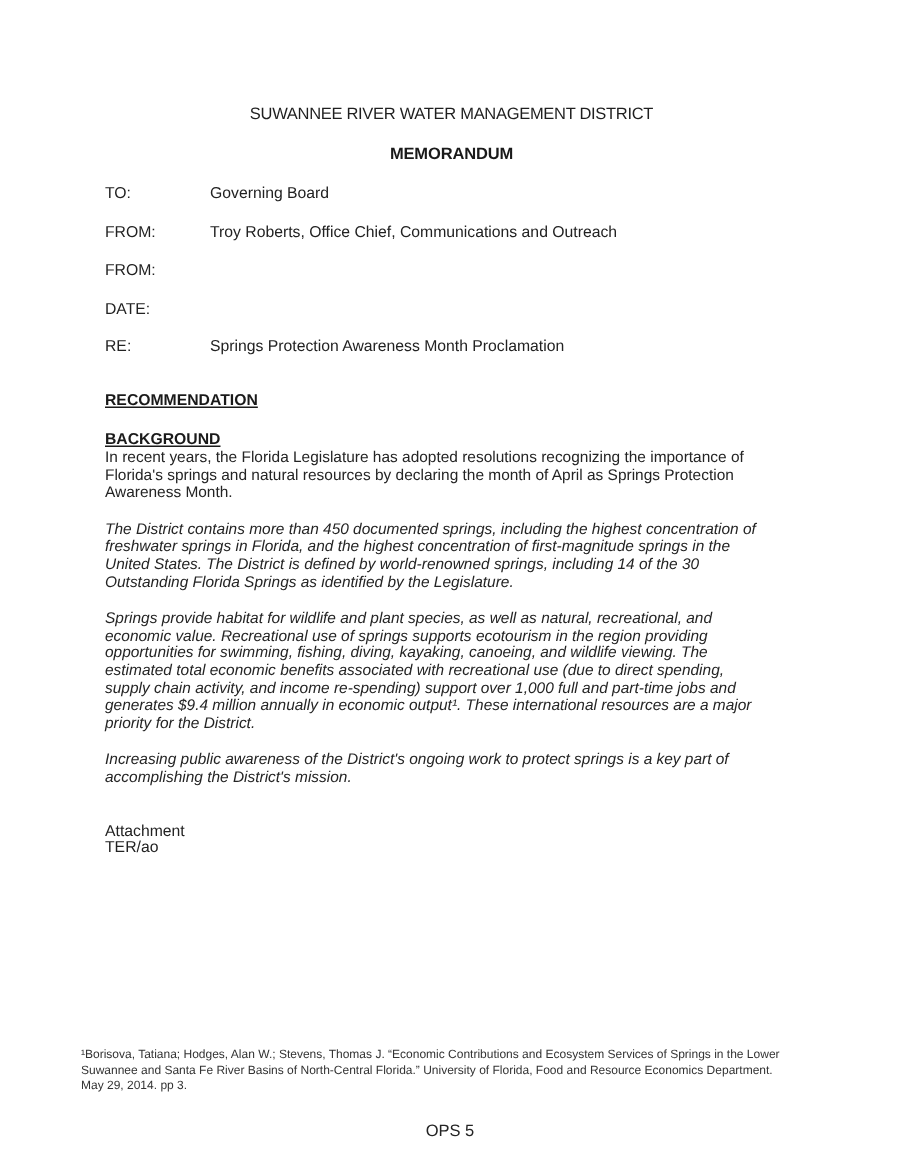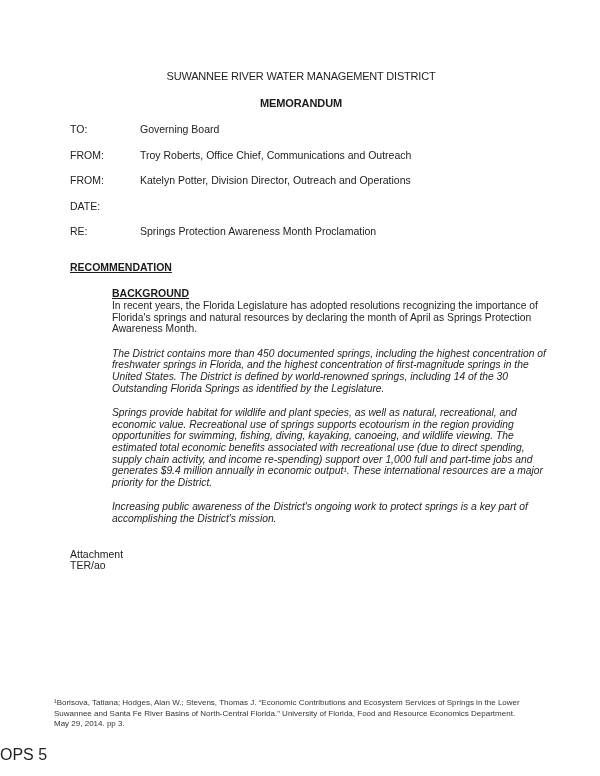--- a/index.html
+++ b/index.html
@@ -21,37 +21,37 @@
     text-align: center; font-size: 11px; line-height: 13px;
     font-weight: bold; margin-top: 14px; letter-spacing: -0.1px; color: #1a1a1a;
   }
 
   .memo-fields { margin-top: 13px; }
   .field-row { display: flex; font-size: 10.5px; line-height: 13px; margin-bottom: 12.5px; }
   .field-label { flex: 0 0 70px; width: 70px; }
   .field-value { flex: 1; white-space: nowrap; }
 
   .section-recommendation { margin-top: 23px; }
-  .section-background { margin-top: 13px; margin-left: 42px; }
+  .section-background { margin-top: 13px; }
   .section-heading {
     font-size: 10.5px; line-height: 13px; font-weight: bold;
     text-decoration: underline; text-underline-offset: 1px; color: #1a1a1a;
   }
   .body-text { font-size: 10.3px; line-height: 11.6px; white-space: pre; color: #242424; }
   .para { margin-top: 13px; font-style: italic; }
 
   .closing { margin-top: 24px; font-size: 10.5px; line-height: 11.6px; }
 
   .footnote {
     position: absolute; left: 54px; top: 698px; width: 472px;
     font-size: 8px; line-height: 10.6px; white-space: pre; color: #333333;
   }
   .page-footer {
     position: absolute; left: 0; top: 748px; width: 600px;
-    text-align: left; font-size: 16px; line-height: 13px; color: #242424;
+    text-align: center; font-size: 11px; line-height: 13px; color: #242424;
   }
 </style>
 </head>
 <body>
 
 <div class="page">
   <div class="content">
 
     <div class="district-title">SUWANNEE RIVER WATER MANAGEMENT DISTRICT</div>
     <div class="memo-type">MEMORANDUM</div>
@@ -60,21 +60,20 @@
       <div class="field-row">
         <span class="field-label">TO:</span>
         <span class="field-value">Governing Board</span>
       </div>
       <div class="field-row">
         <span class="field-label">FROM:</span>
         <span class="field-value">Troy Roberts, Office Chief, Communications and Outreach</span>
       </div>
       <div class="field-row">
         <span class="field-label">FROM:</span>
-        <span class="field-value">Katelyn Potter, Division Director, Outreach and Operations</span>
       </div>
       <div class="field-row">
         <span class="field-label">DATE:</span>
       </div>
       <div class="field-row">
         <span class="field-label">RE:</span>
         <span class="field-value">Springs Protection Awareness Month Proclamation</span>
       </div>
     </div>
 

